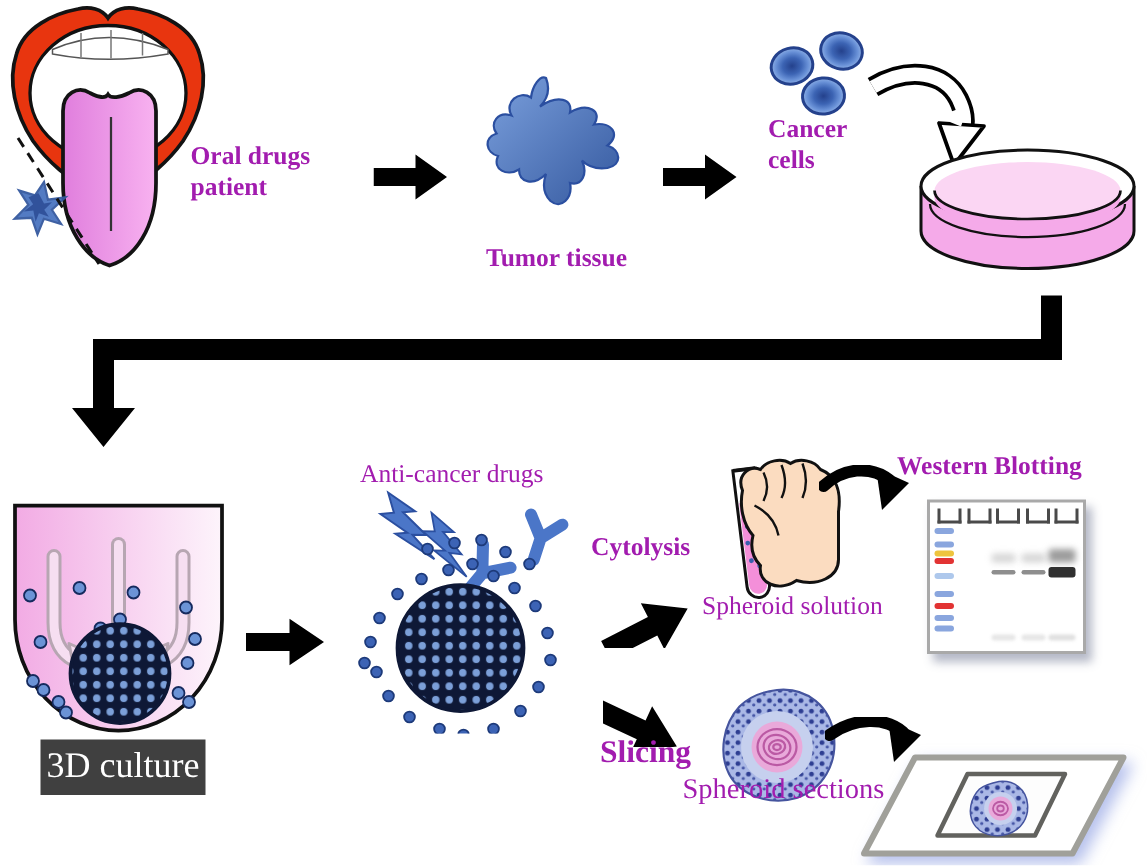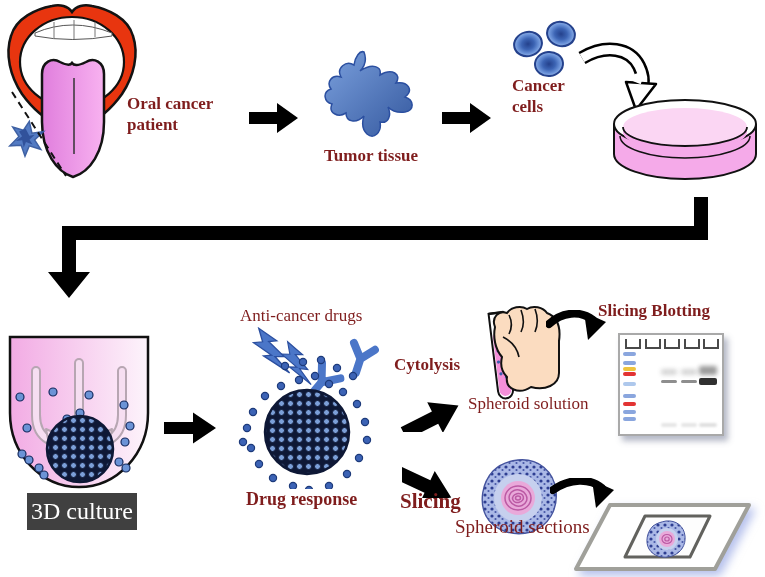--- a/index.html
+++ b/index.html
@@ -1,21 +1,21 @@
 <!DOCTYPE html>
 <html><head>
 <meta charset="utf-8">
 <style>
   html,body{margin:0;padding:0;background:#fff;}
   .canvas{position:relative;width:765px;height:577px;background:#fff;
           font-family:"Liberation Serif",serif;overflow:hidden;}
   .abs{position:absolute;}
-  .lbl{position:absolute;color:#7f1d1d;line-height:1.22;font-size:17px;}
+  .lbl{position:absolute;color:#a21caf;line-height:1.22;font-size:17px;}
   .b{font-weight:bold;}
-  .ctr{text-align:center;}
+  .ctr{text-align:center;margin-top:16px;}
   .box3d{position:absolute;background:#404040;color:#fff;display:flex;
          align-items:center;justify-content:center;font-size:24px;}
   .wb-panel{position:absolute;background:#fff;border:2px solid #a9a9a9;
             box-shadow:4px 5px 6px rgba(90,100,130,.45);}
   .wb-well{position:absolute;border:2px solid #4a4a4a;border-top:none;background:#fff;}
   .wb-band{position:absolute;border-radius:2px;}
   svg{display:block;}
 </style>
 </head>
 <body>
@@ -60,21 +60,21 @@
     <path d="M33,31 Q70,15 110,31 L110,34 Q70,41 33,34 Z" fill="#fff" stroke="#555" stroke-width="1"></path>
     <path d="M52,20 L52,36 M72,18 L72,37 M93,20 L93,35" stroke="#777" stroke-width="1" fill="none"></path>
     <path d="M40,72 C40,60 50,55 58,60 C64,63 68,64 70,61 C72,64 78,63 84,60 C92,55 102,60 102,72 L102,120 C102,150 88,170 71,175 C55,170 40,150 40,120 Z" fill="url(#tongueGrad)" stroke="#131313" stroke-width="2.5"></path>
     <line x1="72" y1="76" x2="72" y2="152" stroke="#333" stroke-width="1.5"></line>
     <g transform="translate(24,135) rotate(12)">
       <path d="M0,-16 L5,-5 L16,-9 L9,1 L17,9 L5,8 L3,19 L-3,9 L-14,12 L-7,1 L-15,-7 L-4,-6 Z" fill="#4a74c0" stroke="#35599f" stroke-width="1.5" opacity="0.95"></path>
       <path d="M-2,-8 L3,-2 L8,-4 L4,2 L8,6 L1,5 L0,11 L-3,4 L-9,6 L-4,0 L-8,-4 Z" fill="#31529b"></path>
     </g>
     <line x1="10" y1="90" x2="64" y2="174" stroke="#111" stroke-width="2" stroke-dasharray="7 5"></line>
   </svg>
-  <div class="lbl b" style="left:127px;top:94px;width:110px">Oral cancer patient</div>
+  <div class="lbl b" style="left:127px;top:94px;width:110px">Oral drugs patient</div>
 
   <svg class="abs" style="left:249px;top:101px" width="50" height="34" viewBox="0 0 50 34">
     <polygon points="0,11 28,11 28,2 49,17 28,32 28,23 0,23" fill="#000"></polygon>
   </svg>
 
   <svg class="abs" style="left:322px;top:50px" width="96" height="98" viewBox="0 0 96 98">
     <path d="M42,2 C45,10 43,16 38,21 C50,13 60,16 58,25 C70,18 80,24 74,33 C86,31 92,40 83,47
              C92,50 93,60 83,62 C76,63 70,61 66,57 C70,66 66,74 58,72 C60,82 52,90 45,84
              C40,79 40,72 42,66 C34,74 24,72 24,63 C16,68 6,63 10,54 C2,52 0,42 9,39
              C4,32 10,24 19,27 C14,18 24,10 32,15 C33,7 38,0 42,2 Z" fill="url(#blobGrad)" stroke="#2b4fa0" stroke-width="1.5"></path>
@@ -195,21 +195,20 @@
         <circle cx="71" cy="35" r="3.6" fill="#3c63b5" stroke="#1d3a7a" stroke-width="1.2"></circle>
         <circle cx="89" cy="33" r="3.6" fill="#3c63b5" stroke="#1d3a7a" stroke-width="1.2"></circle>
         <circle cx="105" cy="41" r="3.6" fill="#3c63b5" stroke="#1d3a7a" stroke-width="1.2"></circle>
         <circle cx="53" cy="39" r="3.6" fill="#3c63b5" stroke="#1d3a7a" stroke-width="1.2"></circle>
         <circle cx="121" cy="49" r="3.6" fill="#3c63b5" stroke="#1d3a7a" stroke-width="1.2"></circle>
         <circle cx="11" cy="115" r="3.6" fill="#3c63b5" stroke="#1d3a7a" stroke-width="1.2"></circle>
       </g>
     <circle cx="75" cy="105" r="42" fill="url(#dotball)" stroke="#0e1836" stroke-width="2.5"></circle>
   </svg>
 
-  <div class="lbl b" style="left:246px;top:489px;width:130px;font-size:18px">Drug response</div>
 
   <div class="lbl b" style="left:394px;top:355px;width:84px">Cytolysis</div>
   <svg class="abs" style="left:393px;top:378px" width="74" height="54" viewBox="0 0 74 54">
     <polygon points="0,11 28,11 28,2 49,17 28,32 28,23 0,23" transform="translate(2,38) rotate(-27) scale(1.25,1.15)" fill="#000"></polygon>
   </svg>
 
   <svg class="abs" style="left:465px;top:305px" width="100" height="100" viewBox="0 0 100 100">
     <g transform="rotate(-7 31 12)">
       <path d="M24,8 L24,86 A7.5,8 0 0 0 39,86 L39,8 Z" fill="#fff" stroke="#111" stroke-width="2"></path>
       <path d="M25.5,30 L25.5,85 A6,6.5 0 0 0 37.5,85 L37.5,30 Z" fill="#f48fd9"></path>
@@ -233,21 +232,21 @@
     </g>
   </svg>
 
   <div class="lbl" style="left:468px;top:394px;width:140px">Spheroid solution</div>
 
   <svg class="abs" style="left:546px;top:310px" width="64" height="40" viewBox="0 0 64 40">
     <path d="M3,14 C16,2 34,0 47,10" stroke="#000" stroke-width="8" fill="none" stroke-linecap="round"></path>
     <polygon points="38,2 60,12 42,30" fill="#000"></polygon>
   </svg>
 
-  <div class="lbl b" style="left:598px;top:301px;width:160px">Slicing Blotting</div>
+  <div class="lbl b" style="left:598px;top:301px;width:160px">Western Blotting</div>
 
   <div class="wb-panel" style="left:618px;top:333px;width:102px;height:99px">
       <div class="wb-well" style="left: 5px; top: 4px; width: 12px; height: 8px;"></div>
       <div class="wb-well" style="left: 24.5px; top: 4px; width: 12px; height: 8px;"></div>
       <div class="wb-well" style="left: 44px; top: 4px; width: 12px; height: 8px;"></div>
       <div class="wb-well" style="left: 63.5px; top: 4px; width: 12px; height: 8px;"></div>
       <div class="wb-well" style="left: 83px; top: 4px; width: 12px; height: 8px;"></div>
       <div class="wb-band" style="left: 3px; top: 17px; width: 13px; height: 3.5px; background: rgb(138, 166, 222);"></div>
       <div class="wb-band" style="left: 3px; top: 26px; width: 13px; height: 3.5px; background: rgb(138, 166, 222);"></div>
       <div class="wb-band" style="left: 3px; top: 32px; width: 13px; height: 3.5px; background: rgb(238, 196, 62);"></div>

